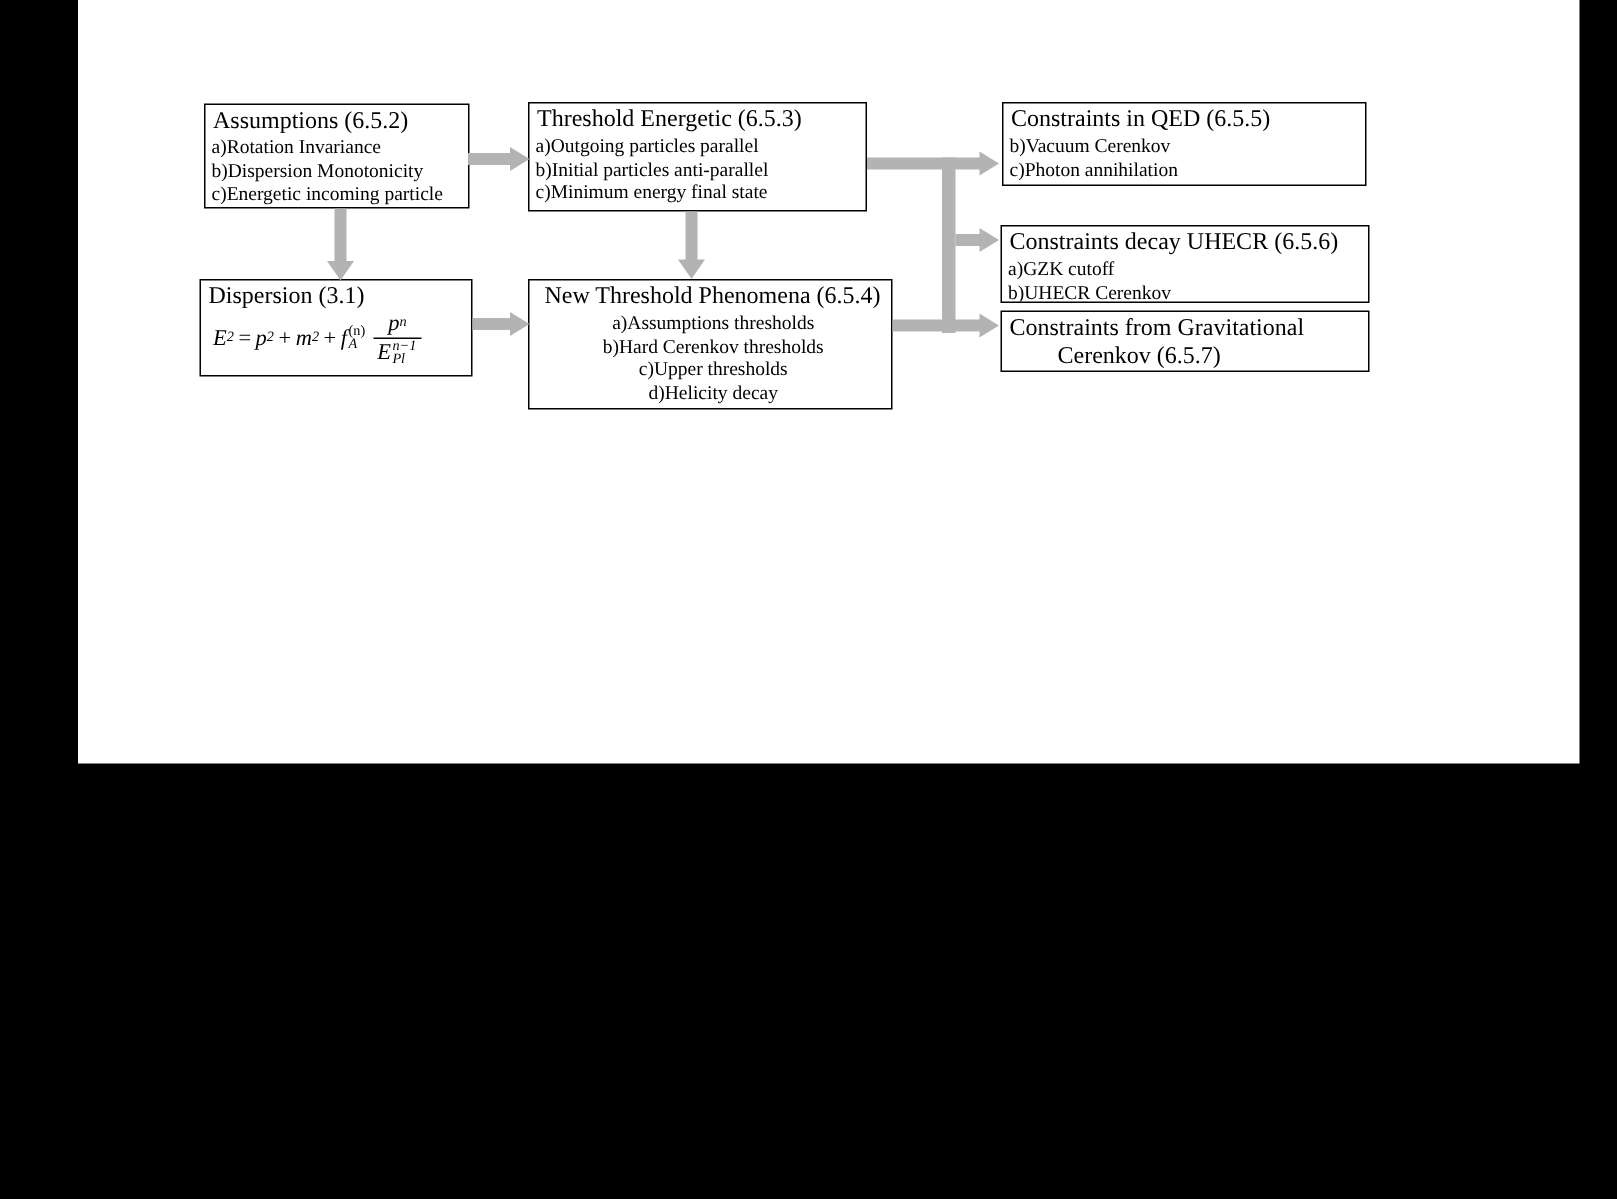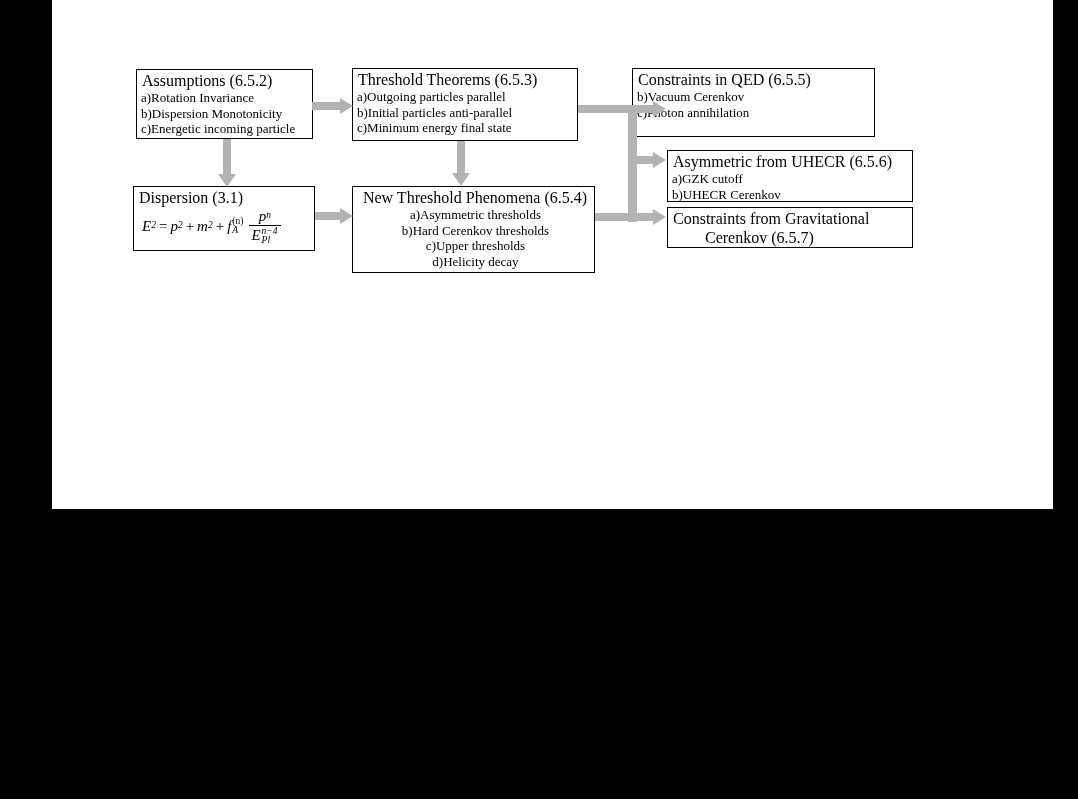--- a/index.html
+++ b/index.html
@@ -55,34 +55,34 @@
   <div id="canvas" style="background: rgb(255, 255, 255);">
 
     <div class="node" style="left:84px; top:69px; width:177px; height:70px;">
       <div class="title">Assumptions (6.5.2)</div>
       <div class="item">a)Rotation Invariance</div>
       <div class="item">b)Dispersion Monotonicity</div>
       <div class="item">c)Energetic incoming particle</div>
     </div>
 
     <div class="node" style="left:300px; top:68px; width:226px; height:73px;">
-      <div class="title">Threshold Theorems (6.5.3)</div>
+      <div class="title">Threshold Energetic (6.5.3)</div>
       <div class="item">a)Outgoing particles parallel</div>
       <div class="item">b)Initial particles anti-parallel</div>
       <div class="item">c)Minimum energy final state</div>
     </div>
 
-    <div class="node" style="left:580px; top:68px; width:243px; height:69px;">
+    <div class="node" style="left:616px; top:68px; width:243px; height:56px;">
       <div class="title">Constraints in QED (6.5.5)</div>
       <div class="item">b)Vacuum Cerenkov</div>
       <div class="item">c)Photon annihilation</div>
     </div>
 
     <div class="node" style="left:615px; top:150px; width:246px; height:52px;">
-      <div class="title">Asymmetric from UHECR (6.5.6)</div>
+      <div class="title">Constraints decay UHECR (6.5.6)</div>
       <div class="item">a)GZK cutoff</div>
       <div class="item">b)UHECR Cerenkov</div>
     </div>
 
     <div class="node" style="left:615px; top:207px; width:246px; height:41px;">
       <div class="title">Constraints from Gravitational</div>
       <div class="title" style="padding-top:0;margin-left:32px;">Cerenkov (6.5.7)</div>
     </div>
 
     <div class="node" style="left:81px; top:186px; width:182px; height:65px;">
@@ -103,31 +103,31 @@
           <span class="it">A</span>
         </span>
         <span class="frac">
           <span class="num">
             <span class="it">p</span>
               <sup class="sup">n</sup>
           </span>
           <span class="den">
             <span class="it">E</span>
             <span class="supsub">
-              <span class="it">n−4</span>
+              <span class="it">n−1</span>
               <span class="it">Pl</span>
             </span>
           </span>
         </span>
       </div>
     </div>
 
     <div class="node" style="left:300px; top:186px; width:243px; height:87px;text-align:center;">
       <div class="title">New Threshold Phenomena (6.5.4)</div>
-      <div class="item">a)Asymmetric thresholds</div>
+      <div class="item">a)Assumptions thresholds</div>
       <div class="item">b)Hard Cerenkov thresholds</div>
       <div class="item">c)Upper thresholds</div>
       <div class="item">d)Helicity decay</div>
     </div>
 
     <div class="shaft" style="left:260px; top:102px; width:29px; height:8px;"></div>
     <div class="tri-r" style="left:288px; top:98px;"></div>
 
     <div class="shaft" style="left:171px; top:139px; width:8px; height:36px;"></div>
     <div class="tri-d" style="left:166px; top:174px;"></div>

